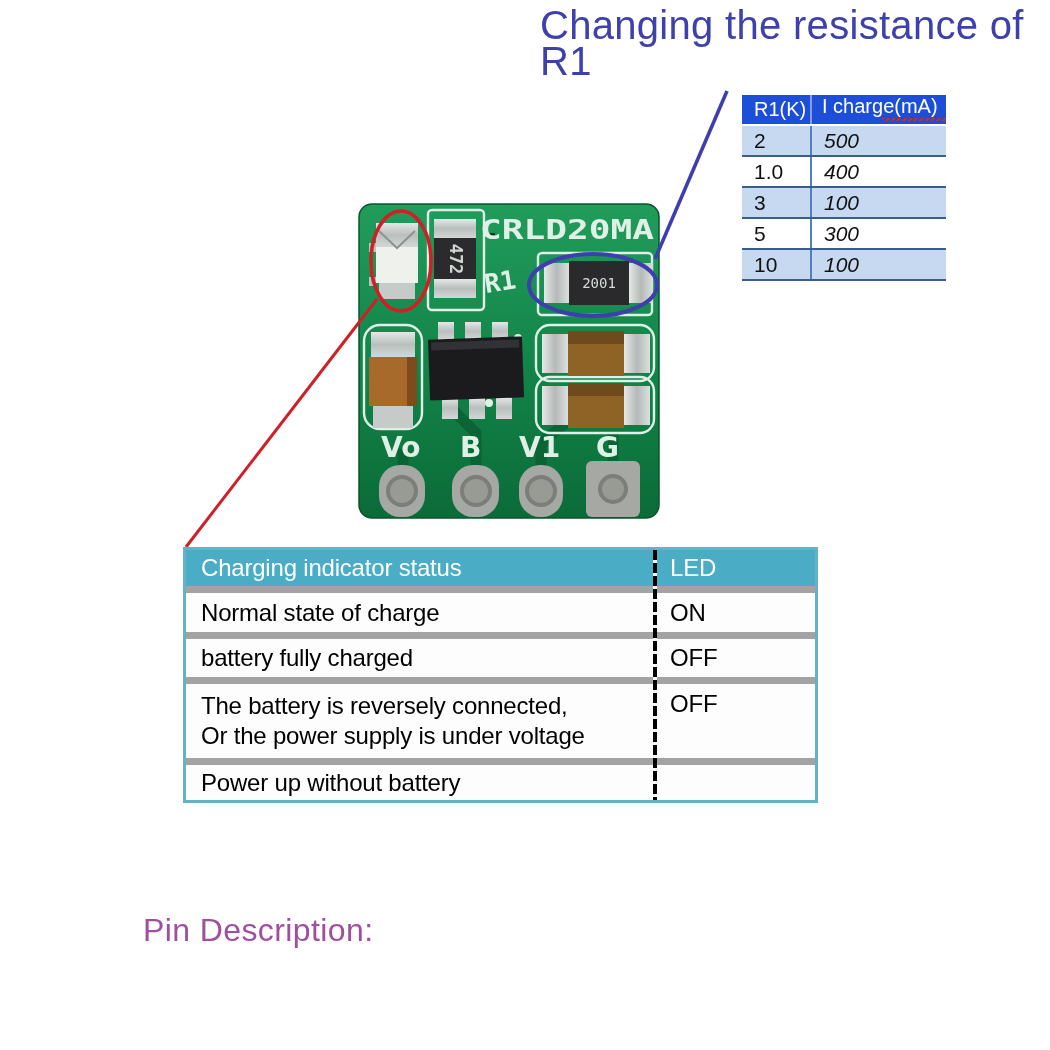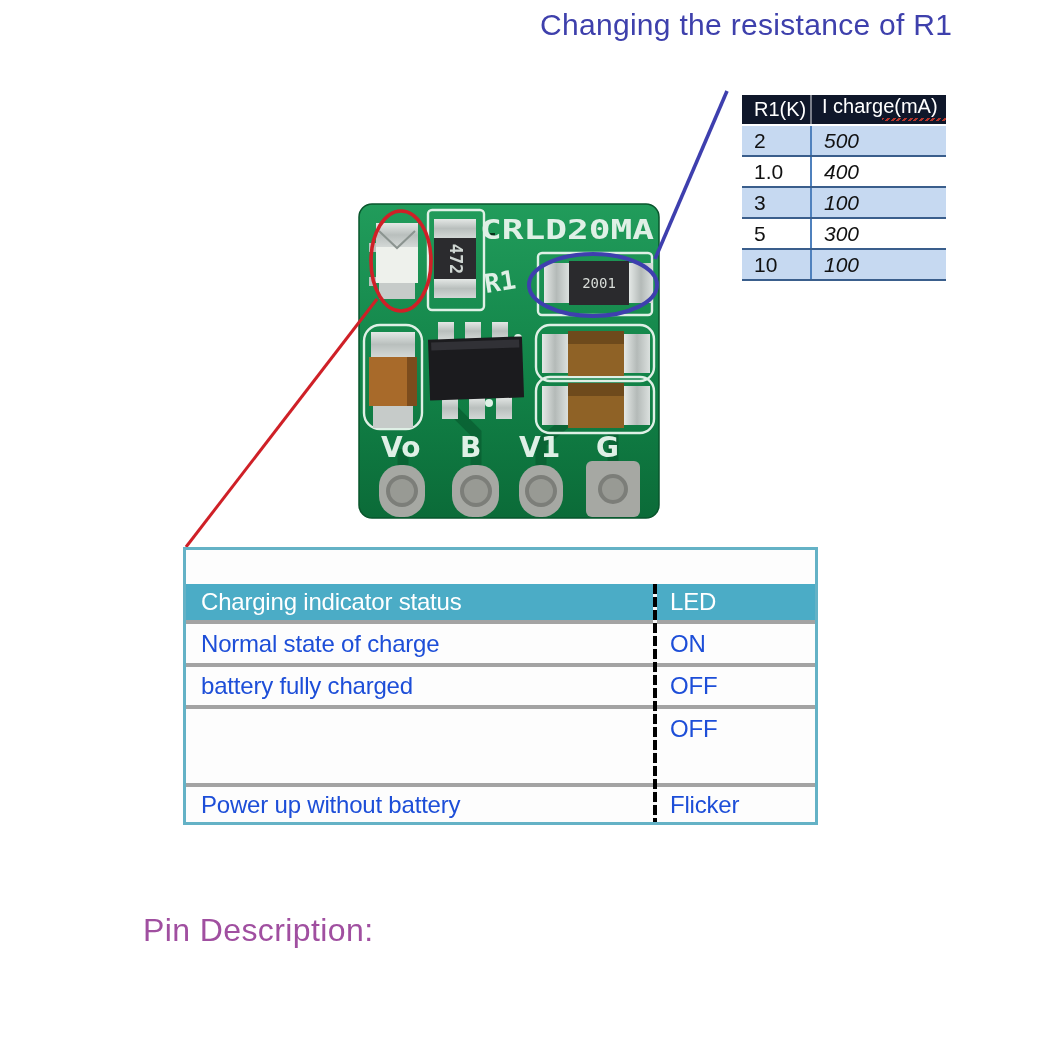--- a/index.html
+++ b/index.html
@@ -1,49 +1,49 @@
 <!DOCTYPE html>
 <html><head>
 <meta charset="utf-8">
 <style>
   html,body{margin:0;padding:0;background:#ffffff;}
   #canvas{position:relative;width:1050px;height:1050px;background:#fff;overflow:hidden;
           font-family:"Liberation Sans","DejaVu Sans",sans-serif;}
 
   
-  .title{position:absolute;left:540px;top:7px;font-size:30px;line-height:36px;
+  .title{position:absolute;left:540px;top:7px;font-size:40px;line-height:36px;
          letter-spacing:.3px;color:#3e40ac;}
 
   
   .r1t{position:absolute;left:742px;top:95px;width:204px;}
-  .r1t-header{display:flex;height:29px;background:#0f172a;color:#fff;
+  .r1t-header{display:flex;height:29px;background:#1d4ed8;color:#fff;
               font-size:20px;align-items:center;margin-bottom:2px;}
   .r1t-h1{width:70px;padding-left:12px;box-sizing:border-box;border-right:2px solid rgba(255,255,255,.45);height:100%;display:flex;align-items:center;}
   .r1t-h2{flex:1;padding-left:10px;position:relative;height:100%;display:flex;align-items:flex-start;}
   .squiggle{position:absolute;left:70px;bottom:3px;width:64px;height:3px;
             background:repeating-linear-gradient(135deg,#b4352c 0 2px,transparent 2px 4px);}
   .r1t-row{display:flex;height:29px;border-bottom:2px solid #3a5e8c;font-size:21px;color:#111;}
   .r1t-row.alt{background:#c6d9f1;}
   .r1c1{width:70px;padding-left:12px;box-sizing:border-box;border-right:2px solid #4f81bd;
         display:flex;align-items:center;}
   .r1c2{flex:1;padding-left:12px;display:flex;align-items:center;font-style:italic;}
 
   
   .pcb{position:absolute;left:358px;top:203px;width:302px;height:317px;}
 
   
   .overlay{position:absolute;left:0;top:0;width:1050px;height:1050px;pointer-events:none;}
 
   
   .lt{position:absolute;left:183px;top:547px;width:635px;box-sizing:border-box;
       border:3px solid #64b2c6;background:#fdfdfd;}
-  .lt-inner{position:relative;margin-top:34px;}
+  .lt-inner{position:relative;}
   .lt-header{display:flex;background:#4bacc6;color:#fff;height:36px;align-items:center;
              font-size:24px;letter-spacing:-.2px;}
-  .lt-row{display:flex;border-top:4px solid #a3a3a3;font-size:24px;letter-spacing:-.2px;color:#1d4ed8;background:#fdfdfd;}
+  .lt-row{display:flex;border-top:7px solid #a3a3a3;font-size:24px;letter-spacing:-.2px;color:#000000;background:#fdfdfd;}
   .lt-cl{width:470px;padding-left:15px;box-sizing:border-box;display:flex;
          flex-direction:column;justify-content:center;}
   .lt-cr{flex:1;padding-left:14px;display:flex;align-items:center;}
   .lt-row.tall .lt-cr{align-items:flex-start;padding-top:6px;}
   .rh1{height:39px;}.rh2{height:38px;}.rh3{height:74px;}.rh4{height:35px;}
   .lt-div{position:absolute;left:467px;top:0;bottom:0;width:4px;
           background:repeating-linear-gradient(to bottom,#000 0 10px,#f6f6f6 10px 13px);}
   .lt-cl .l2{margin-top:2px;}
 
   
@@ -226,28 +226,29 @@
         <div class="lt-cr">ON</div>
       </div>
       <div class="lt-row rh2">
         <div class="lt-cl">
             <span>battery fully charged</span>
           </div>
         <div class="lt-cr">OFF</div>
       </div>
       <div class="lt-row rh3 tall">
         <div class="lt-cl">
+          <span>The battery is reversely connected,</span>
+          <span class="l2">Or the power supply is under voltage</span>
         </div>
         <div class="lt-cr">OFF</div>
       </div>
       <div class="lt-row rh4">
         <div class="lt-cl">
             <span>Power up without battery</span>
           </div>
-        <div class="lt-cr">Flicker</div>
       </div>
       <div class="lt-div"></div>
     </div>
   </div>
 
   <div class="pins">
     <div>Pin Description:</div>
     <div>Vo 200MA LDO output positive pole(3V/3.3V)</div>
     
     

